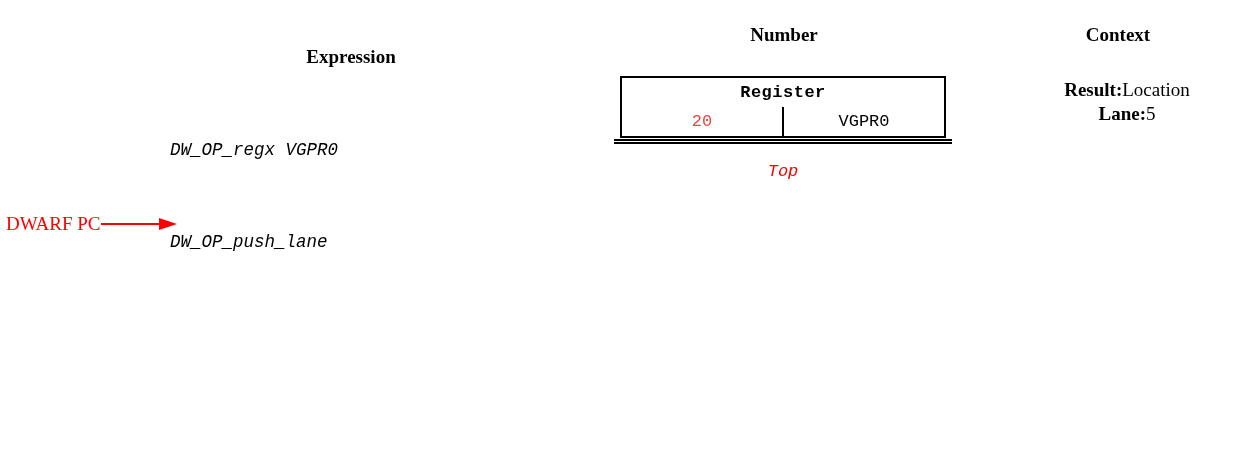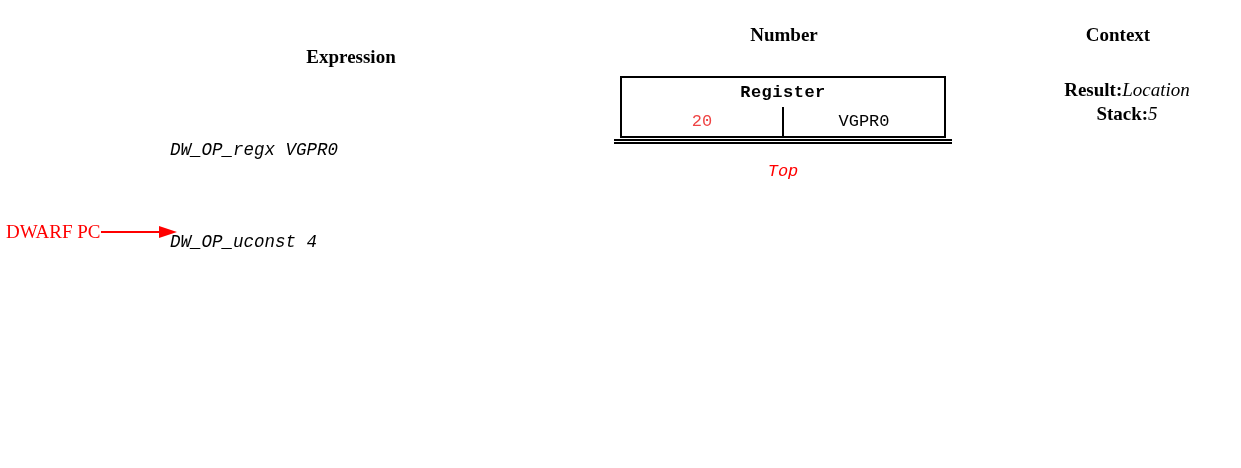--- a/index.html
+++ b/index.html
@@ -38,21 +38,21 @@
     font-size: 17.5px;
     line-height: 30.6px;
     white-space: pre;
   }
   .expr-line { height: 30.6px; font-style: italic; }
 
   
   #dwarf-pc-marker {
     position: absolute;
     left: 6px;
-    top: 222px;
+    top: 214px;
     display: flex;
     align-items: center;
     color: #ff0000;
   }
   #dwarf-pc-label {
     font-family: "Liberation Serif", serif;
     font-size: 19px;
     white-space: nowrap;
     color: #ff0000;
     line-height: 20px;
@@ -125,34 +125,34 @@
     position: absolute;
     left: 1018px;
     top: 78px;
     width: 200px;
     text-align: center;
     font-family: "Liberation Serif", serif;
     font-size: 19px;
     line-height: 24px;
   }
   .ctx-key { font-weight: bold; margin-left: 18px; }
-  .ctx-val { font-style: italic; }
+  .ctx-val { }
 </style>
 </head>
 <body>
 
 <div class="col-heading" id="heading-expression">Expression</div>
 
 <div class="col-heading" id="heading-stack">Number</div>
 
 <div class="col-heading" id="heading-context">Context</div>
 
 <div id="expression-list">
   <div class="expr-line">DW_OP_regx VGPR0</div>
-  <div class="expr-line">DW_OP_uconst 4</div>
+  <div class="expr-line">DW_OP_push_lane</div>
   
   
   
   
   
   
   
   
 </div>
 
@@ -178,15 +178,15 @@
     </table>
   <div id="stack-bottom-rule"></div>
   <div id="stack-top-label">Top</div>
 </div>
 
 <div id="context-block">
   <div>
     <span class="ctx-key">Result:</span><span class="ctx-val">Location</span>
   </div>
   <div>
-    <span class="ctx-key">Stack:</span><span class="ctx-val">5</span>
+    <span class="ctx-key">Lane:</span><span class="ctx-val">5</span>
   </div>
 </div>
 
 </body></html>

